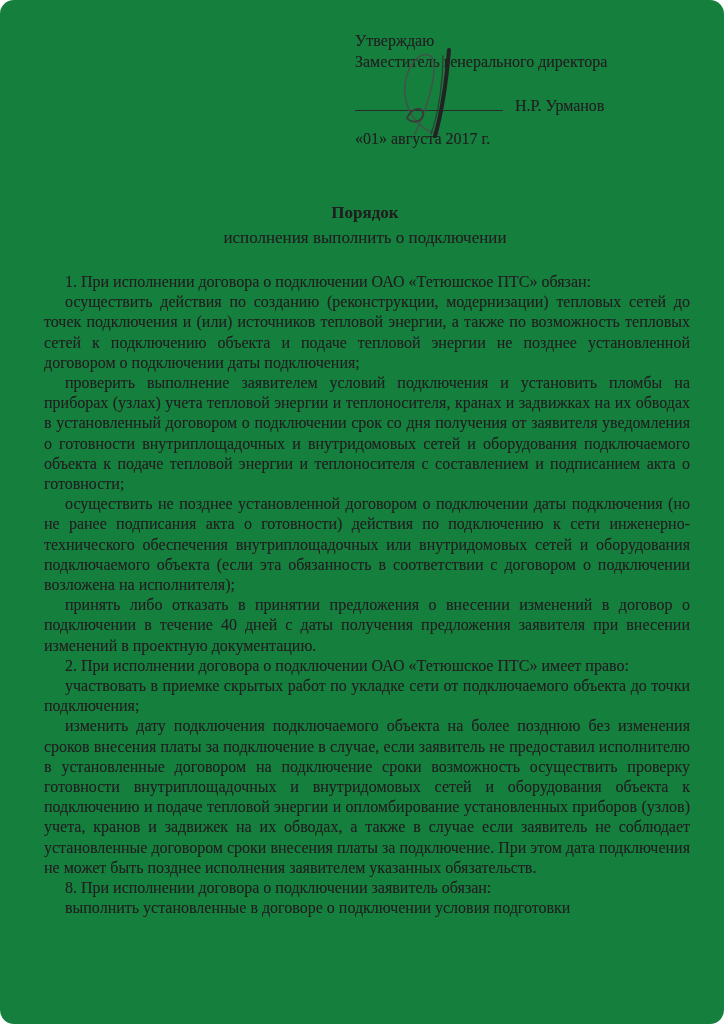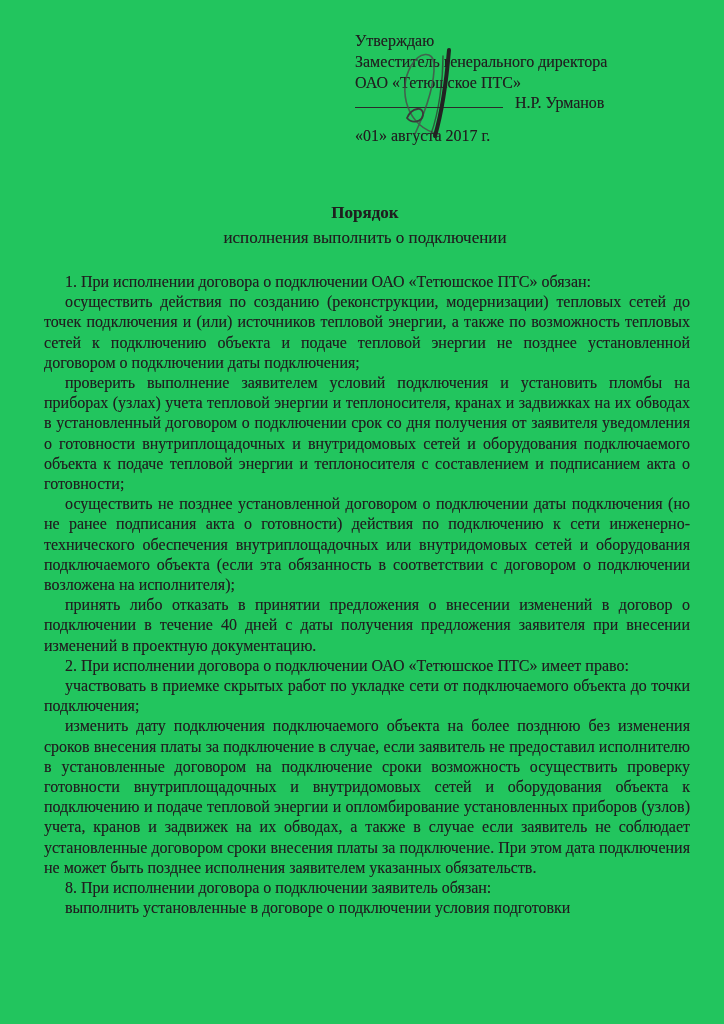--- a/index.html
+++ b/index.html
@@ -6,32 +6,33 @@
   body{
     width:724px;height:1024px;
     background:#ffffff;
     font-family:"Liberation Serif","DejaVu Serif",serif;
     color:#1f1f1f;
     position:relative;
     overflow:hidden;
   }
   .page{
     position:absolute;inset:0;
-    background:#22c55e;
+    background:#15803d;
     text-shadow:0 0 .3px rgba(45,45,45,.55);
+    border-radius:14px;
   }
   
   .approval{
     position:absolute;
     left:355px;top:30px;
     width:330px;
     font-size:16px;line-height:21px;
     white-space:nowrap;
   }
-  .sig-row{line-height:20px;}
+  .sig-row{margin-top:24px;line-height:20px;}
   .sig-line{
     display:inline-block;
     width:148px;height:14px;
     border-bottom:1.6px solid #2b2b2b;
     vertical-align:baseline;
   }
   .sig-name{margin-left:12px;}
   .approval-date{margin-top:12px;}
   .scribble{
     position:absolute;
@@ -57,21 +58,20 @@
   .para{margin:0;text-indent:21px;}
 </style>
 </head>
 <body>
 
 <div class="page">
 
   <div class="approval">
     <div>Утверждаю</div>
     <div>Заместитель генерального директора</div>
-    <div>ОАО «Тетюшское ПТС»</div>
     <div class="sig-row">
       <span class="sig-line"></span><span class="sig-name">Н.Р. Урманов</span>
     </div>
     <div class="approval-date">«01» августа 2017 г.</div>
 
     <svg class="scribble" viewBox="0 0 110 110" fill="none">
       <path d="M62 92 C 30 86, 20 48, 34 24 C 42 10, 56 8, 57 22 C 58 42, 48 70, 38 92" stroke="#4a4a4a" stroke-width="1.6" stroke-linecap="round" opacity="0.8"></path>
       <path d="M30 76 c 5 -11, 17 -12, 16 -3 c -1 7, -11 9, -16 3" stroke="#3a3a3a" stroke-width="1.8" stroke-linecap="round"></path>
       <path d="M72 8 C 70 32, 66 66, 58 94" stroke="#222222" stroke-width="4" stroke-linecap="round"></path>
       <path d="M66 14 C 66 38, 62 70, 54 92" stroke="#2e2e2e" stroke-width="1.4" stroke-linecap="round" opacity="0.7"></path>

